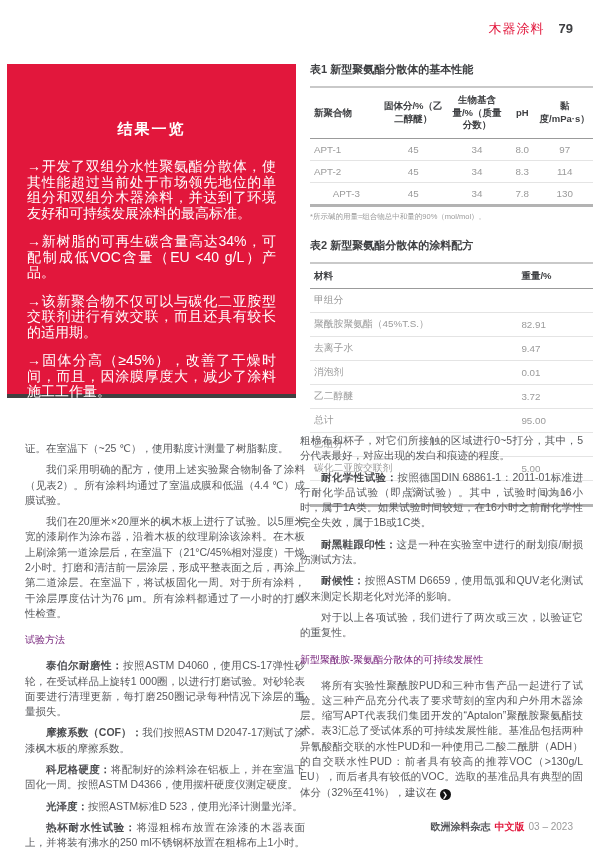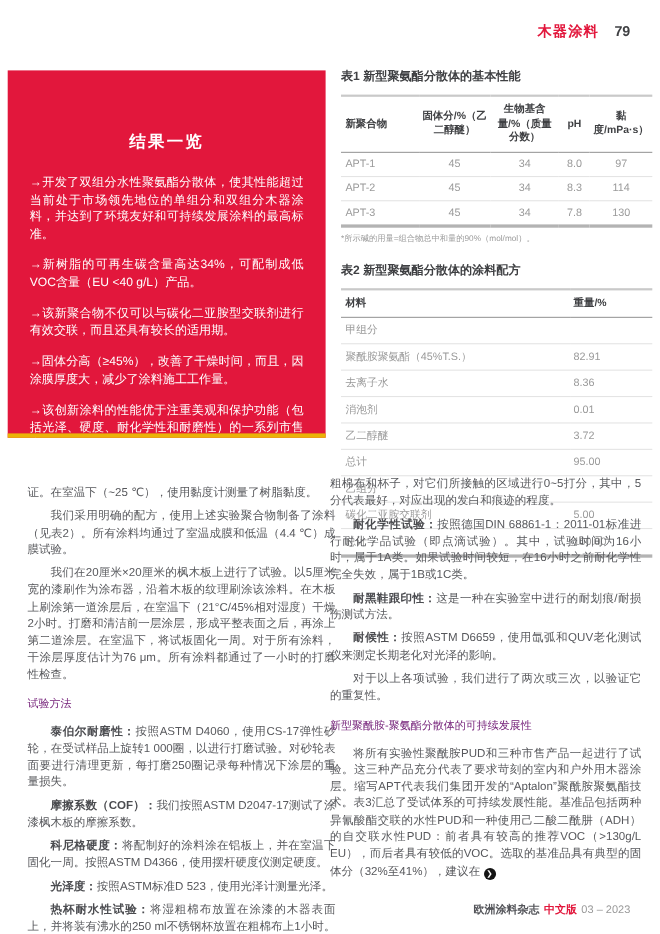--- a/index.html
+++ b/index.html
@@ -8,50 +8,50 @@
     font-family: "Liberation Sans", "DejaVu Sans", sans-serif;
     background: #ffffff;
     position: relative;
     overflow: hidden;
     color: #57585c;
   }
   .page { position: relative; width: 600px; height: 849px; background: #fff; }
 
   
   .header { position: absolute; top: 20px; right: 27px; font-size: 13px; }
-  .hdr-section { color: #e2173c; font-weight: bold; letter-spacing: 1px; }
+  .hdr-section { color: #e2173c; font-weight: normal; letter-spacing: 1px; }
   .hdr-page { color: #3f4043; font-weight: 600; margin-left: 14px; text-align: center; }
 
   
   .redbox {
     position: absolute; left: 7px; top: 64px; width: 289px; height: 334px;
     background: #e2173c; color: #ffffff;
-    border-bottom: 4px solid #eab308;
+    border-bottom: 4px solid #404040;
     padding: 56px 20px 0 20px;
   }
   .rb-title { text-align: center; font-size: 15px; font-weight: bold; margin-bottom: 20px; letter-spacing: 2px; }
-  .rb-bullet { font-size: 11px; line-height: 15.5px; margin-bottom: 13px; text-align: justify; }
+  .rb-bullet { font-size: 14px; line-height: 15.5px; margin-bottom: 13px; text-align: justify; }
 
   
   .right-tables { position: absolute; left: 310px; top: 62px; width: 283px; }
   .tbl-caption { font-size: 11px; font-weight: bold; color: #3f4043; margin-bottom: 9px; }
   .t2cap { margin-top: 16px; }
   table { width: 100%; border-collapse: collapse; border-top: 2px solid #c9c9c9; }
   th {
     font-size: 9.5px; font-weight: bold; color: #3f4043;
     padding: 6px 2px; vertical-align: middle; text-align: center;
     border-bottom: 1px solid #9b9b9b; line-height: 12.5px;
   }
   th:first-child { text-align: left; padding-left: 4px; }
   td {
     font-size: 9.8px; color: #9a9a9a; text-align: center;
     padding: 5px 2px; border-bottom: 1px solid #e4e4e4;
   }
   td:first-child { text-align: left; padding-left: 4px; }
-  tbody tr:last-child td { border-bottom: 3px solid #b3b3b3; }
+  tbody tr:last-child td { border-bottom: 3px solid #b3b3b3; text-align: center; }
   .t1 th:nth-child(1){width:25%;} .t1 th:nth-child(2){width:23%;}
   .t1 th:nth-child(3){width:22%;margin-top:12px;} .t1 th:nth-child(4){width:10%;}
   .t1 th:nth-child(5){width:20%;}
   .t2 th, .t2 td { text-align: left; }
   .t2 th:nth-child(2), .t2 td:nth-child(2) { width: 26%; }
   .tbl-footnote { font-size: 7.5px; color: #9a9a9a; margin-top: 5px; margin-bottom: 10px; }
 
   
   .left-col  { position: absolute; left: 25px;  top: 441px; width: 280px; }
   .right-text{ position: absolute; left: 300px; top: 433px; width: 283px; }
@@ -140,21 +140,21 @@
         <tr>
             <td>甲组分</td>
             <td></td>
           </tr>
         <tr>
             <td>聚酰胺聚氨酯（45%T.S.）</td>
             <td>82.91</td>
           </tr>
         <tr>
             <td>去离子水</td>
-            <td>8.36</td>
+            <td>9.47</td>
           </tr>
         <tr>
             <td>消泡剂</td>
             <td>0.01</td>
           </tr>
         <tr>
             <td>乙二醇醚</td>
             <td>3.72</td>
           </tr>
         <tr>

